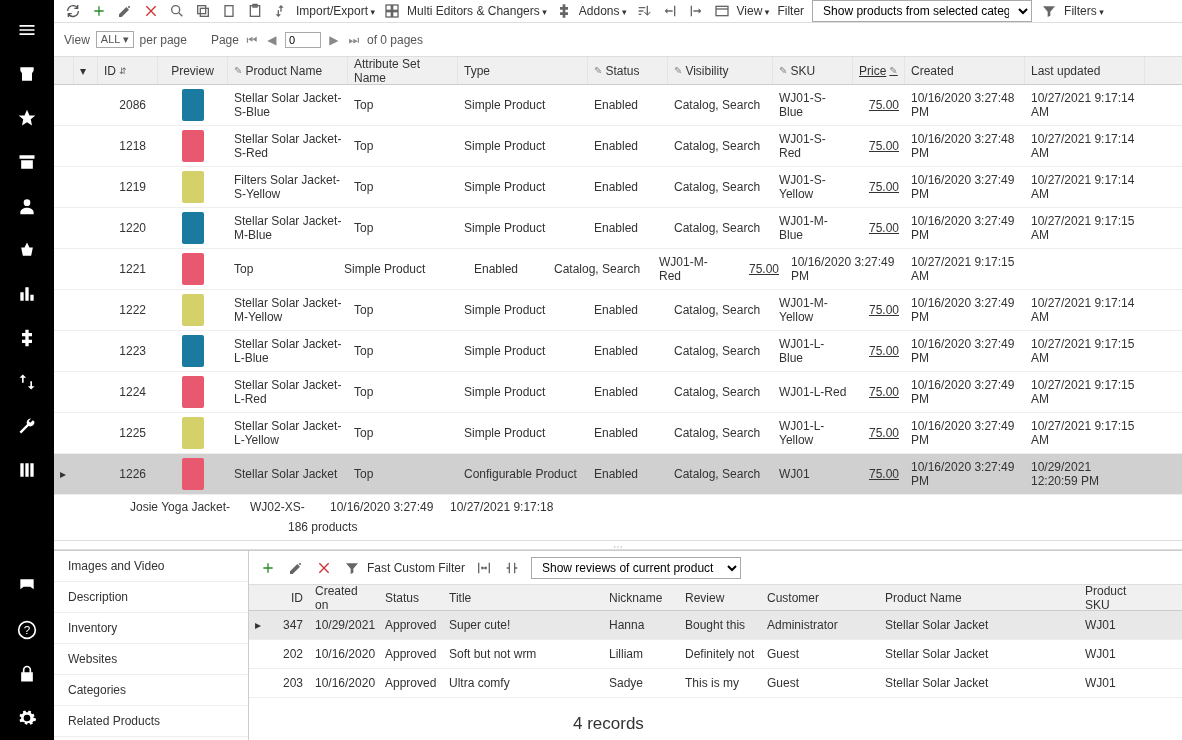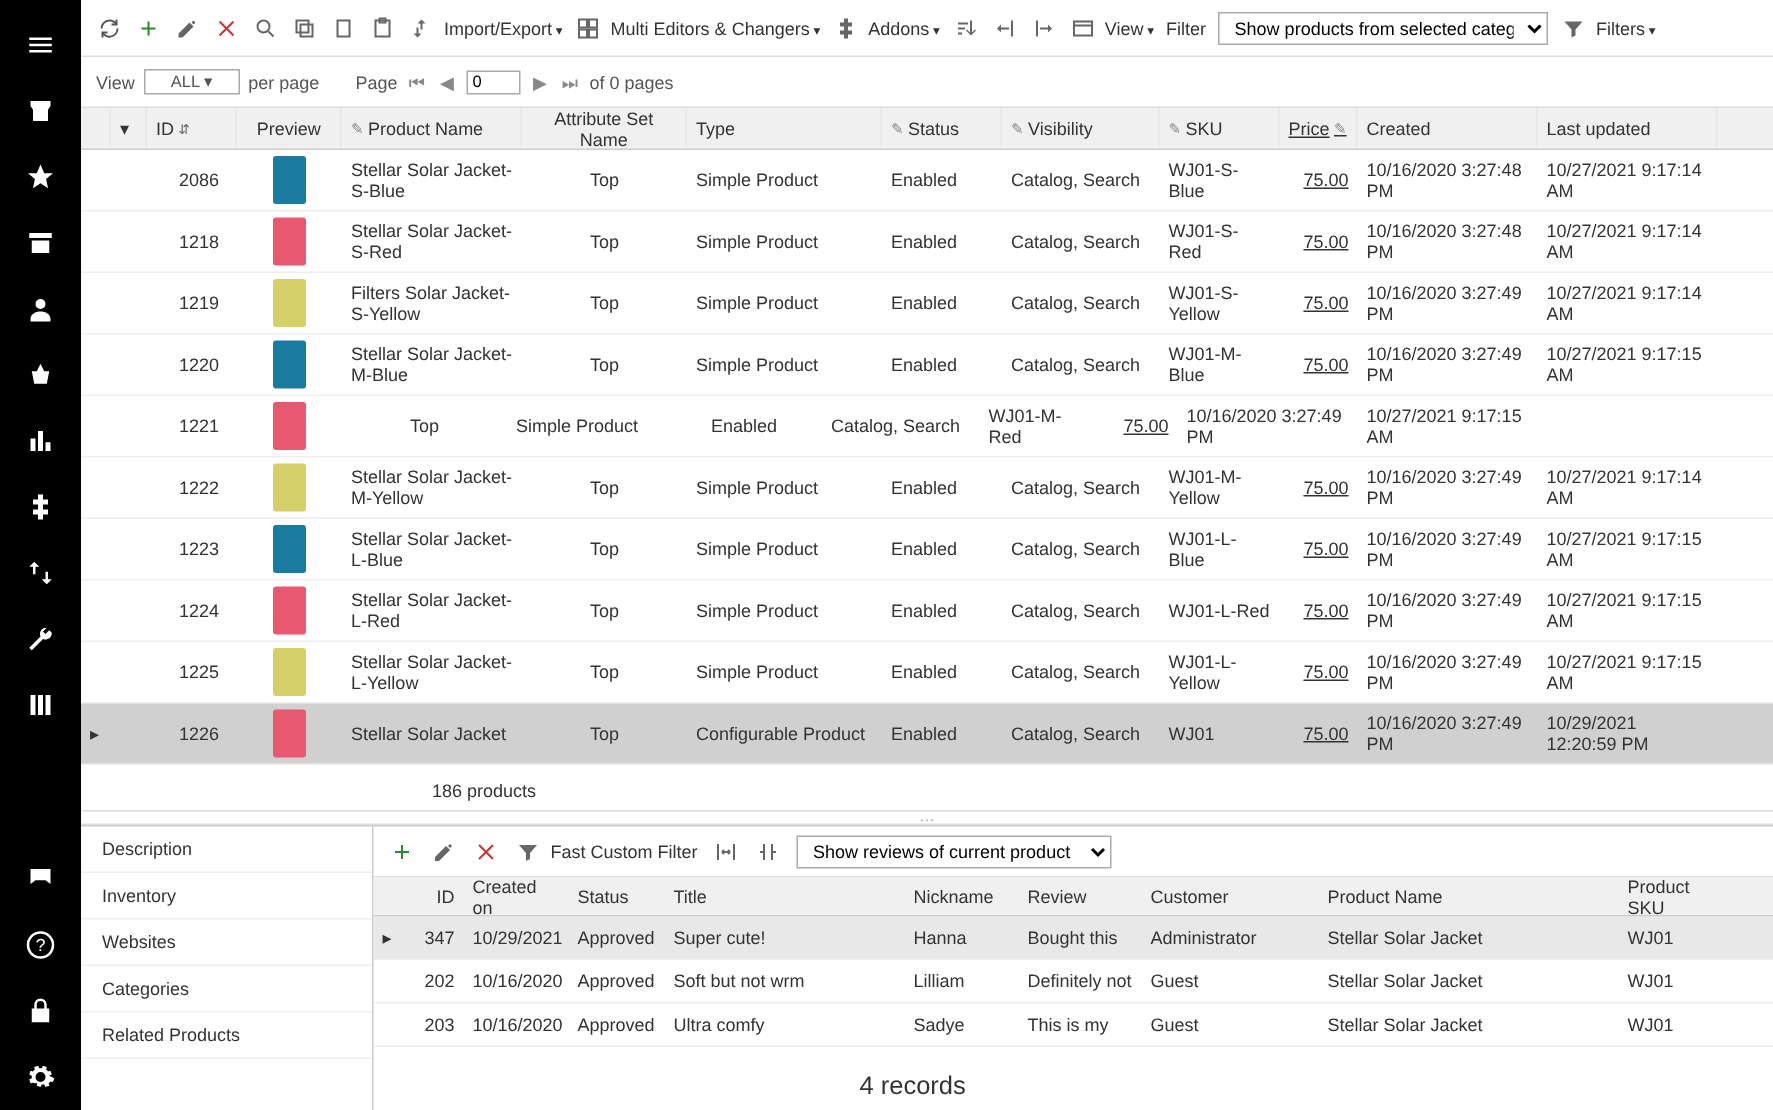--- a/index.html
+++ b/index.html
@@ -3,44 +3,44 @@
 <meta charset="utf-8">
 <style>
 * { box-sizing: border-box; margin: 0; padding: 0; }
 body { font-family: Arial, sans-serif; font-size: 12px; color: #333; background: #fff; overflow: hidden; }
 .app { display: flex; height: 740px; width: 1182px; }
 .sidebar { width: 54px; background: #000; display: flex; flex-direction: column; padding-top: 8px; }
 .sidebar-icon { width: 54px; height: 44px; display: flex; align-items: center; justify-content: center; color: #fff; cursor: pointer; }
 .sidebar-icon svg { width: 20px; height: 20px; fill: #fff; }
 .sidebar-spacer { flex: 1; }
 .main { flex: 1; display: flex; flex-direction: column; background: #fff; }
-.toolbar { display: flex; align-items: center; padding: 6px 10px; gap: 8px; border-bottom: 1px solid #ddd; height: 38px; }
+.toolbar { display: flex; align-items: center; padding: 6px 10px; gap: 8px; border-bottom: 1px solid #ddd; height: 23px; }
 .tb-icon { width: 18px; height: 18px; display: flex; align-items: center; justify-content: center; cursor: pointer; }
 .tb-icon svg { width: 16px; height: 16px; }
 .tb-group { display: flex; align-items: center; gap: 6px; }
 .tb-text { font-size: 12px; cursor: pointer; }
 .caret::after { content: " ▾"; font-size: 9px; }
 .filter-select { border: 1px solid #aaa; padding: 2px 6px; font-size: 12px; width: 220px; background: #fff; }
 .pagebar { display: flex; align-items: center; padding: 4px 10px; gap: 6px; border-bottom: 1px solid #ddd; height: 34px; font-size: 12px; color: #555; }
-.pagebar .sel { border: 1px solid #aaa; padding: 1px 17px; background: #fff; font-size: 11px; }
+.pagebar .sel { border: 1px solid #aaa; padding: 1px 4px; background: #fff; font-size: 11px; }
 .pagebar input { width: 36px; border: 1px solid #aaa; padding: 1px 3px; font-size: 11px; }
 .nav-icon { color: #888; cursor: pointer; width: 14px; text-align: center; }
 .grid-header { display: flex; background: #f0f0f0; border-bottom: 1px solid #ccc; height: 28px; align-items: center; font-size: 12px; color: #333; font-weight: normal; }
 .grid-header .col { padding: 0 6px; border-right: 1px solid #e5e5e5; height: 100%; display: flex; align-items: center; gap: 3px; }
 .edit-ico { color: #888; font-size: 10px; }
 .grid-body { flex: 1; overflow-y: auto; }
 .grid-row { display: flex; border-bottom: 1px solid #eee; min-height: 39px; align-items: center; font-size: 12px; }
 .grid-row.selected { background: #d0d0d0; }
 .grid-row .col { padding: 4px 6px; }
 .col-exp { width: 20px; }
 .col-chk { width: 24px; }
 .col-id { width: 60px; text-align: right; padding-right: 12px !important; }
 .col-preview { width: 70px; display: flex; justify-content: center; }
 .col-name { width: 120px; }
-.col-attr { width: 110px; text-align: center; }
+.col-attr { width: 110px; }
 .col-type { width: 130px; }
 .col-status { width: 80px; }
 .col-vis { width: 105px; }
 .col-sku { width: 80px; }
 .col-price { width: 52px; text-align: right; text-decoration: underline; }
 .col-created { width: 120px; }
 .col-updated { width: 120px; }
 .preview-swatch { width: 22px; height: 32px; border-radius: 2px; }
 .footer-row { display: flex; padding: 6px 0; font-size: 12px; color: #333; }
 .footer-row .lbl { margin-left: 234px; }
@@ -491,20 +491,21 @@
       </div>
 
     <div class="footer-row">
       <span class="lbl">186 products</span>
     </div>
 
     <div class="split-handle">⋯</div>
 
     <div class="bottom-panel">
       <div class="tabs-left" id="tabs-left">
+          <div class="tab-item">Images and Video</div>
           <div class="tab-item">Description</div>
           <div class="tab-item">Inventory</div>
           <div class="tab-item">Websites</div>
           <div class="tab-item">Categories</div>
           <div class="tab-item">Related Products</div>
         </div>
       <div class="review-panel">
         <div class="review-toolbar">
           <span class="tb-icon icon-green">
               <svg viewBox="0 0 24 24" fill="#2a8a2a">

